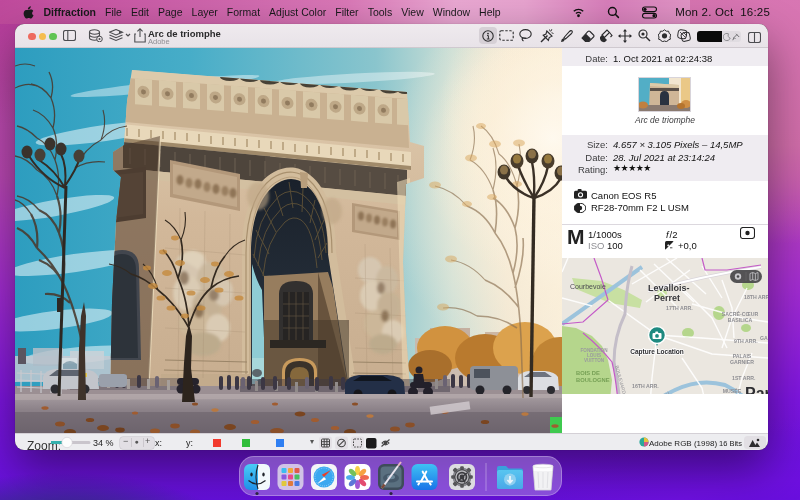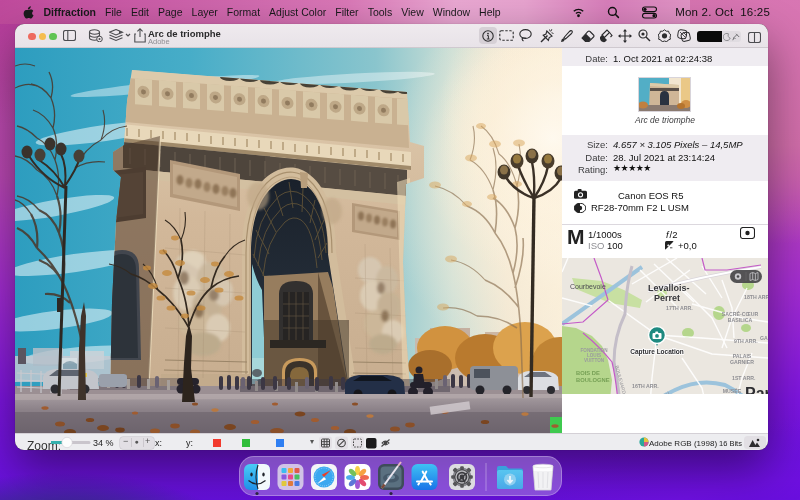--- a/index.html
+++ b/index.html
@@ -766,31 +766,31 @@
         <ellipse cx="47" cy="26" rx="5" ry="4" fill="#cf8f45"></ellipse>
         <ellipse cx="42" cy="28" rx="4" ry="3" fill="#b5742e"></ellipse>
       </svg>
     </div>
     <div style="position:absolute;left:0;top:67px;width:206px;text-align:center;font-style:italic;font-size:8.5px;color:#3a3a3c;">Arc de triomphe</div>
 
     <div style="position:absolute;left:0;top:87px;width:206px;height:46px;" class="grayrow"></div>
     <div style="position:absolute;left:0;top:91px;width:46px;text-align:right;color:#3c3c3e;">Size:</div>
     <div style="position:absolute;left:51px;top:91px;color:#111;font-style:italic;">4.657 × 3.105 Pixels – 14,5MP</div>
     <div style="position:absolute;left:0;top:103.5px;width:46px;text-align:right;color:#3c3c3e;">Date:</div>
-    <div style="position:absolute;left:51px;top:103.5px;color:#111;">28. Jul 2021 at 23:14:24</div>
+    <div style="position:absolute;left:51px;top:103.5px;color:#111;font-style:italic;">28. Jul 2021 at 23:14:24</div>
     <div style="position:absolute;left:0;top:115.5px;width:46px;text-align:right;color:#3c3c3e;padding-left:7px;">Rating:</div>
     <div style="position:absolute;left:51px;top:115px;color:#111;font-size:9px;letter-spacing:-0.5px;">★★★★★</div>
 
     <svg style="position:absolute;left:12px;top:141px;" width="13" height="10" viewBox="0 0 13 10">
       <rect x="0" y="1.8" width="13" height="8" rx="1.5" fill="#222"></rect>
       <rect x="3.6" y="0" width="4" height="3" rx="1" fill="#222"></rect>
       <circle cx="6.5" cy="5.8" r="2.6" fill="#fff"></circle>
         <circle cx="6.5" cy="5.8" r="1.5" fill="#222"></circle>
     </svg>
-    <div style="position:absolute;left:29px;top:142px;color:#111;margin-left:27px;">Canon EOS R5</div>
+    <div style="position:absolute;left:29px;top:142px;color:#111;">Canon EOS R5</div>
     <svg style="position:absolute;left:12px;top:154.5px;" width="12" height="10" viewBox="0 0 12 10">
       <ellipse cx="6" cy="5" rx="5.8" ry="4.8" fill="none" stroke="#222" stroke-width="1"></ellipse>
       <path d="M6,0.2 A 5.8 4.8 0 0 0 6,9.8 L6,0.2 Z" fill="#222"></path>
       <circle cx="6" cy="5" r="2.2" fill="#222"></circle>
     </svg>
     <div style="position:absolute;left:29px;top:153.5px;color:#111;">RF28-70mm F2 L USM</div>
     <div style="position:absolute;left:29px;top:163.5px;color:#111;margin-top:45px;">50mm</div>
     <div style="position:absolute;left:0px;top:175.5px;width:206px;height:1px;background:#dcd8de;"></div>
     <div style="position:absolute;left:5px;top:177px;font-size:21px;font-weight:bold;color:#222;">M</div>
     <div style="position:absolute;left:26px;top:180.5px;color:#111;">1/1000s</div>

